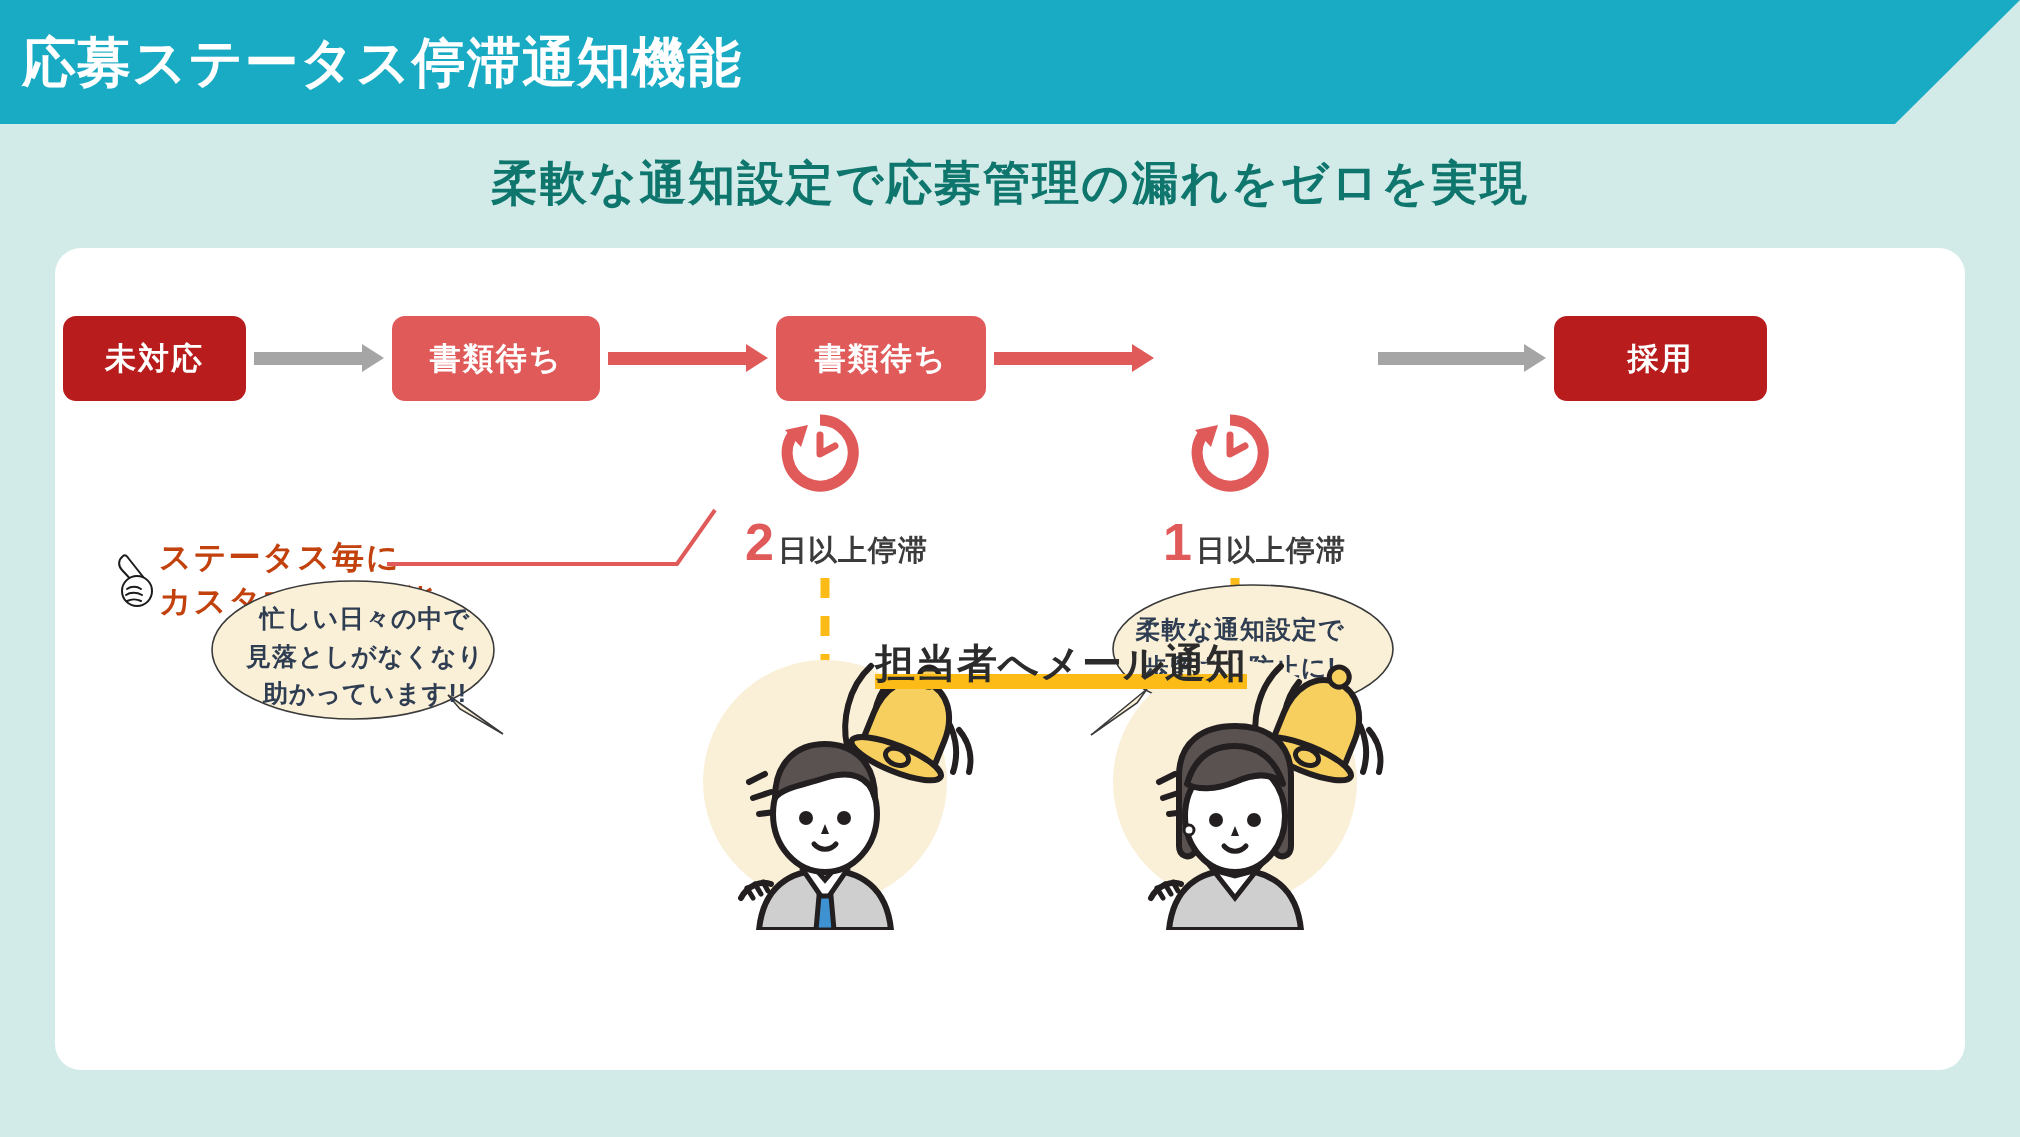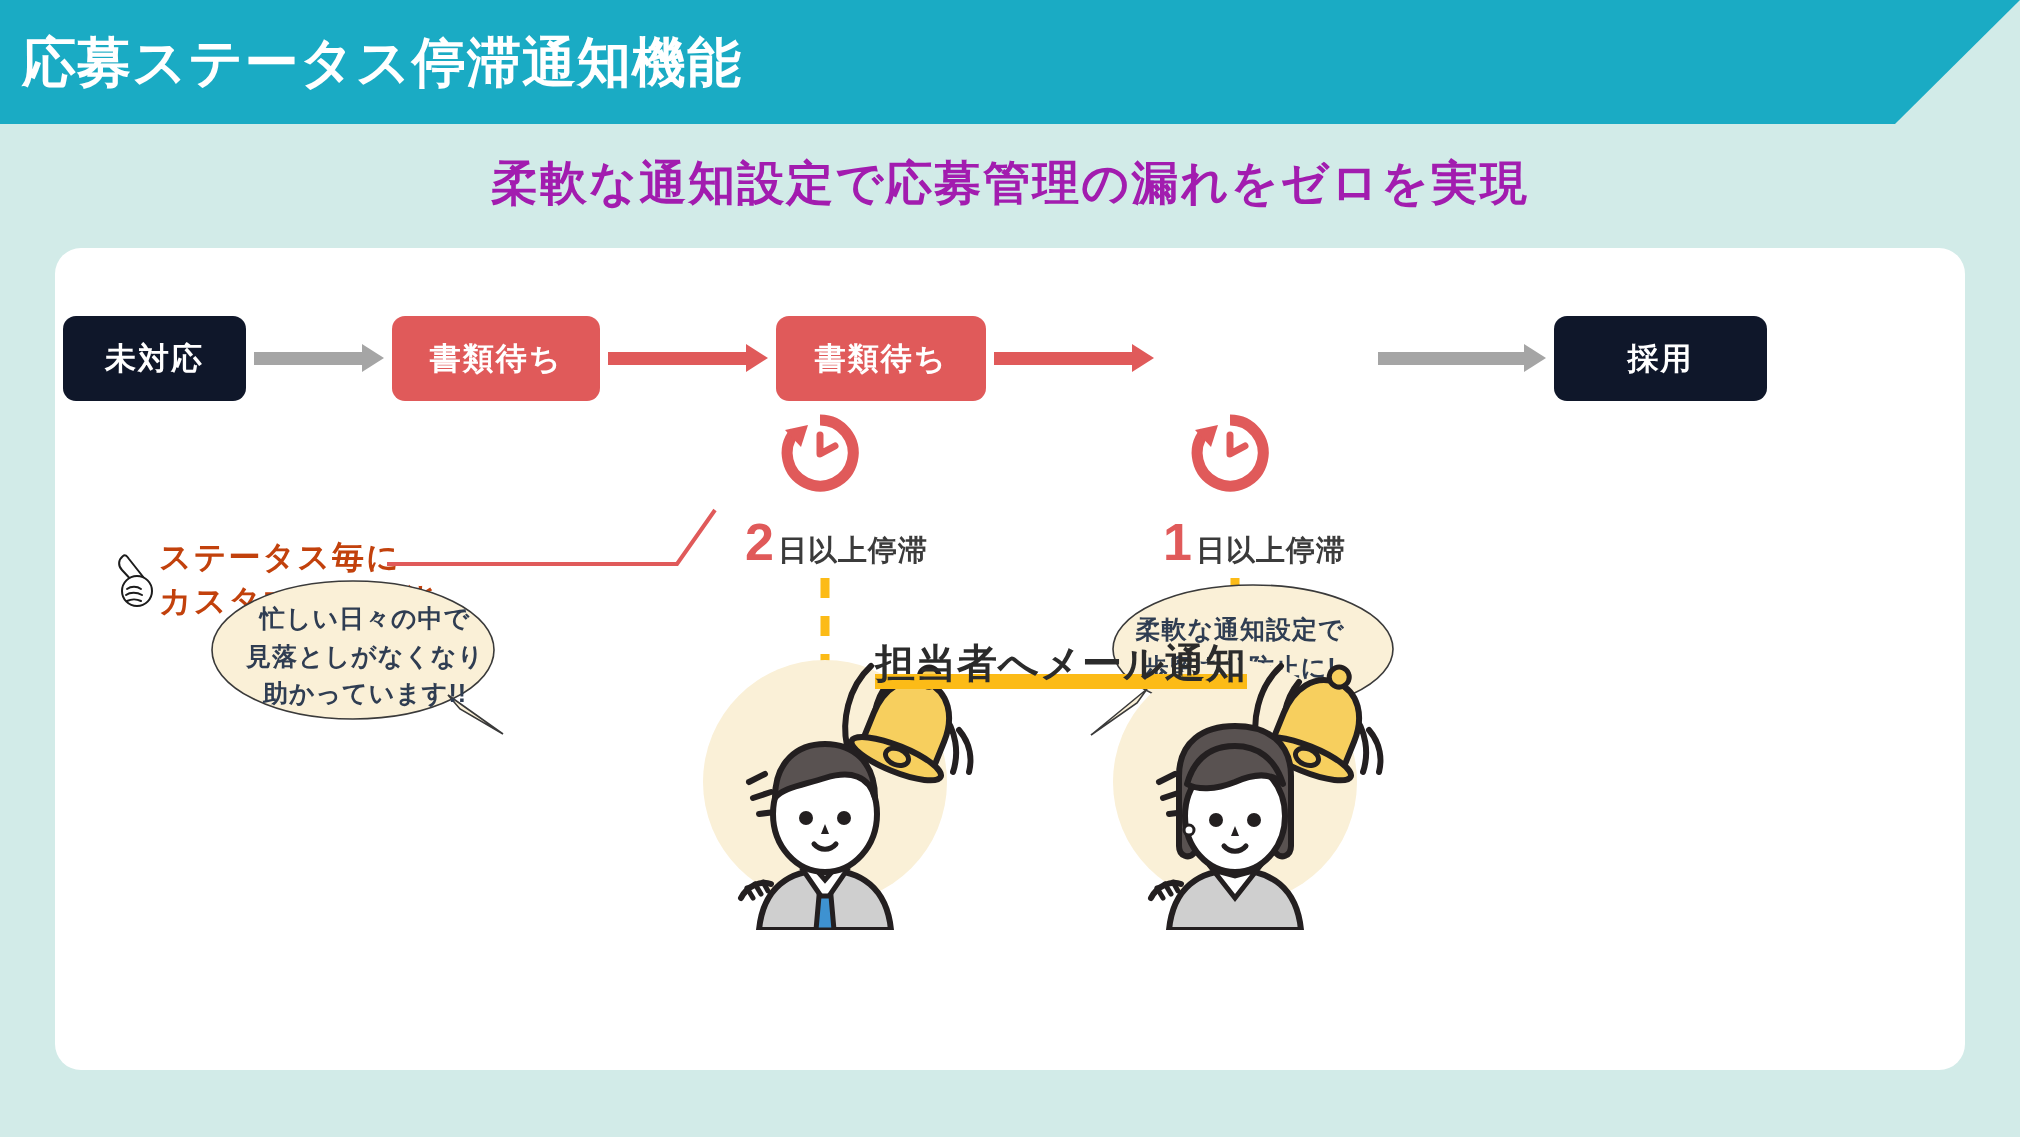--- a/index.html
+++ b/index.html
@@ -37,21 +37,21 @@
   }
 
   
   #subtitle {
     position: absolute;
     left: 0; top: 152px;
     width: 2020px;
     text-align: center;
     font-size: 47px;
     font-weight: 700;
-    color: #a21caf;
+    color: #0f766e;
     letter-spacing: 2px;
     white-space: nowrap;
   }
 
   
   #main-panel {
     position: absolute;
     left: 55px; top: 248px;
     width: 1910px;
     height: 822px;
@@ -73,21 +73,21 @@
     border-radius: 13px;
     display: flex;
     align-items: center;
     justify-content: center;
     color: #ffffff;
     font-size: 31px;
     font-weight: 700;
     letter-spacing: 2px;
     white-space: nowrap;
   }
-  .status-box.gray { background: #0f172a; }
+  .status-box.gray { background: #b91c1c; }
   .status-box.red  { background: #e05a5a; }
 
   .flow-arrow {
     position: absolute;
     top: 36px;
     height: 13px;
   }
   .flow-arrow .shaft {
     position: absolute;
     left: 0; top: 0;

